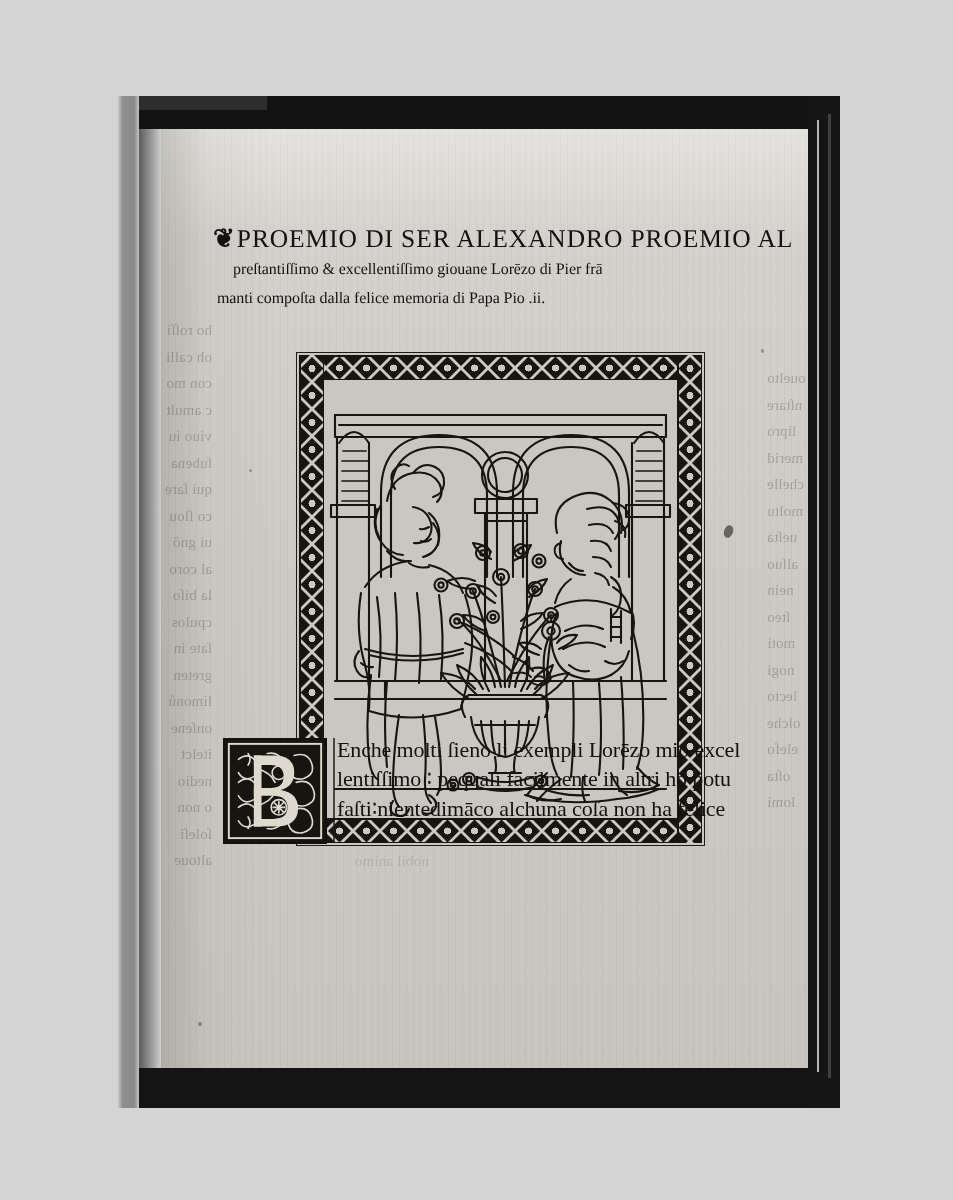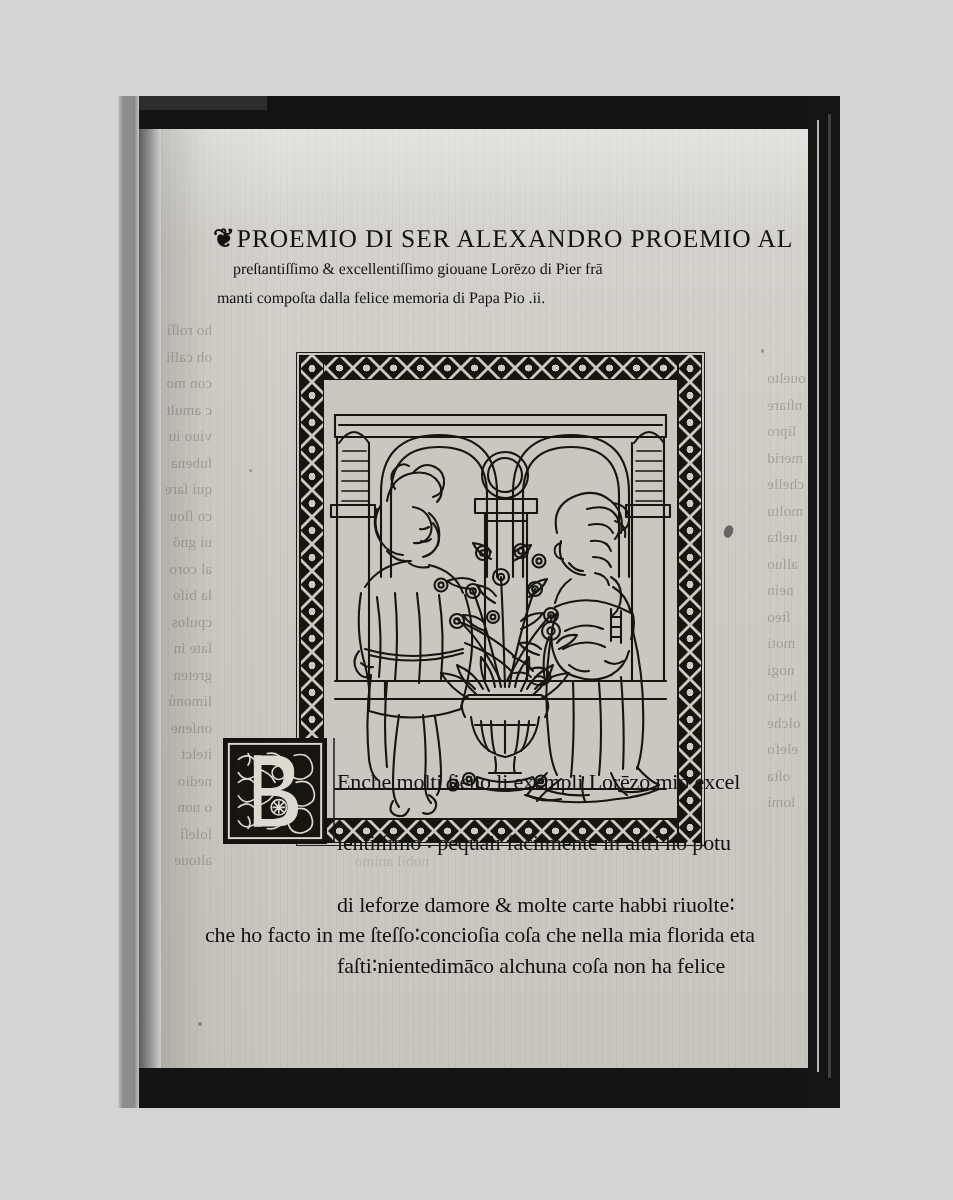--- a/index.html
+++ b/index.html
@@ -178,21 +178,20 @@
     position:absolute;left:176px;top:606px;width:455px;
     color:#131210;
   }
   .body-full{
     position:absolute;left:44px;top:759px;width:590px;
     color:#131210;
   }
   .bline{
     white-space:pre;font-size:22px;line-height:29.3px;letter-spacing:-.15px;
     font-family:"Liberation Serif", serif;
-    margin-top:32px;
   }
   .rule{
     position:absolute;left:172px;top:609px;width:2px;height:104px;background:#1c1b18;opacity:.75;
   }
 
   .signature{
     position:absolute;left:0;right:0;top:931px;text-align:center;
     font-size:21px;color:#15140f;
   }
   .signature span{margin-left:96px;}
@@ -551,26 +550,24 @@
             <path d="M30 16 h8 v74 h-8 z"></path>
             <path d="M30 16 h22 q20 0 20 18 q0 14 -14 18 q18 3 18 19 q0 19 -24 19 h-22 v-8 h20 q15 0 15 -12 q0 -12 -16 -12 h-19 v-8 h17 q14 0 14 -12 q0 -12 -14 -12 h-17 z"></path>
           </g>
         </svg>
       </div>
       <div class="rule"></div>
 
       <div class="body-indent">
         <div class="bline">Enche molti ſieno li exempli Lorēzo mio excel</div>
         <div class="bline">lentiſſimo ∶ pequali facilmente in altri ho potu</div>
-        <div class="bline">di leforze damore &amp; molte carte habbi riuolte∶</div>
         <div class="bline">faſti∶nientedimāco alchuna coſa non ha felice</div>
       </div>
 
       <div class="body-full">
-        <div class="bline">che ho facto in me ſteſſo∶concioſia coſa che nella mia florida eta</div>
       </div>
 
       <div class="signature">
         <span>a</span>
       </div>
 
     </div>
   </div>
 </div>
 

